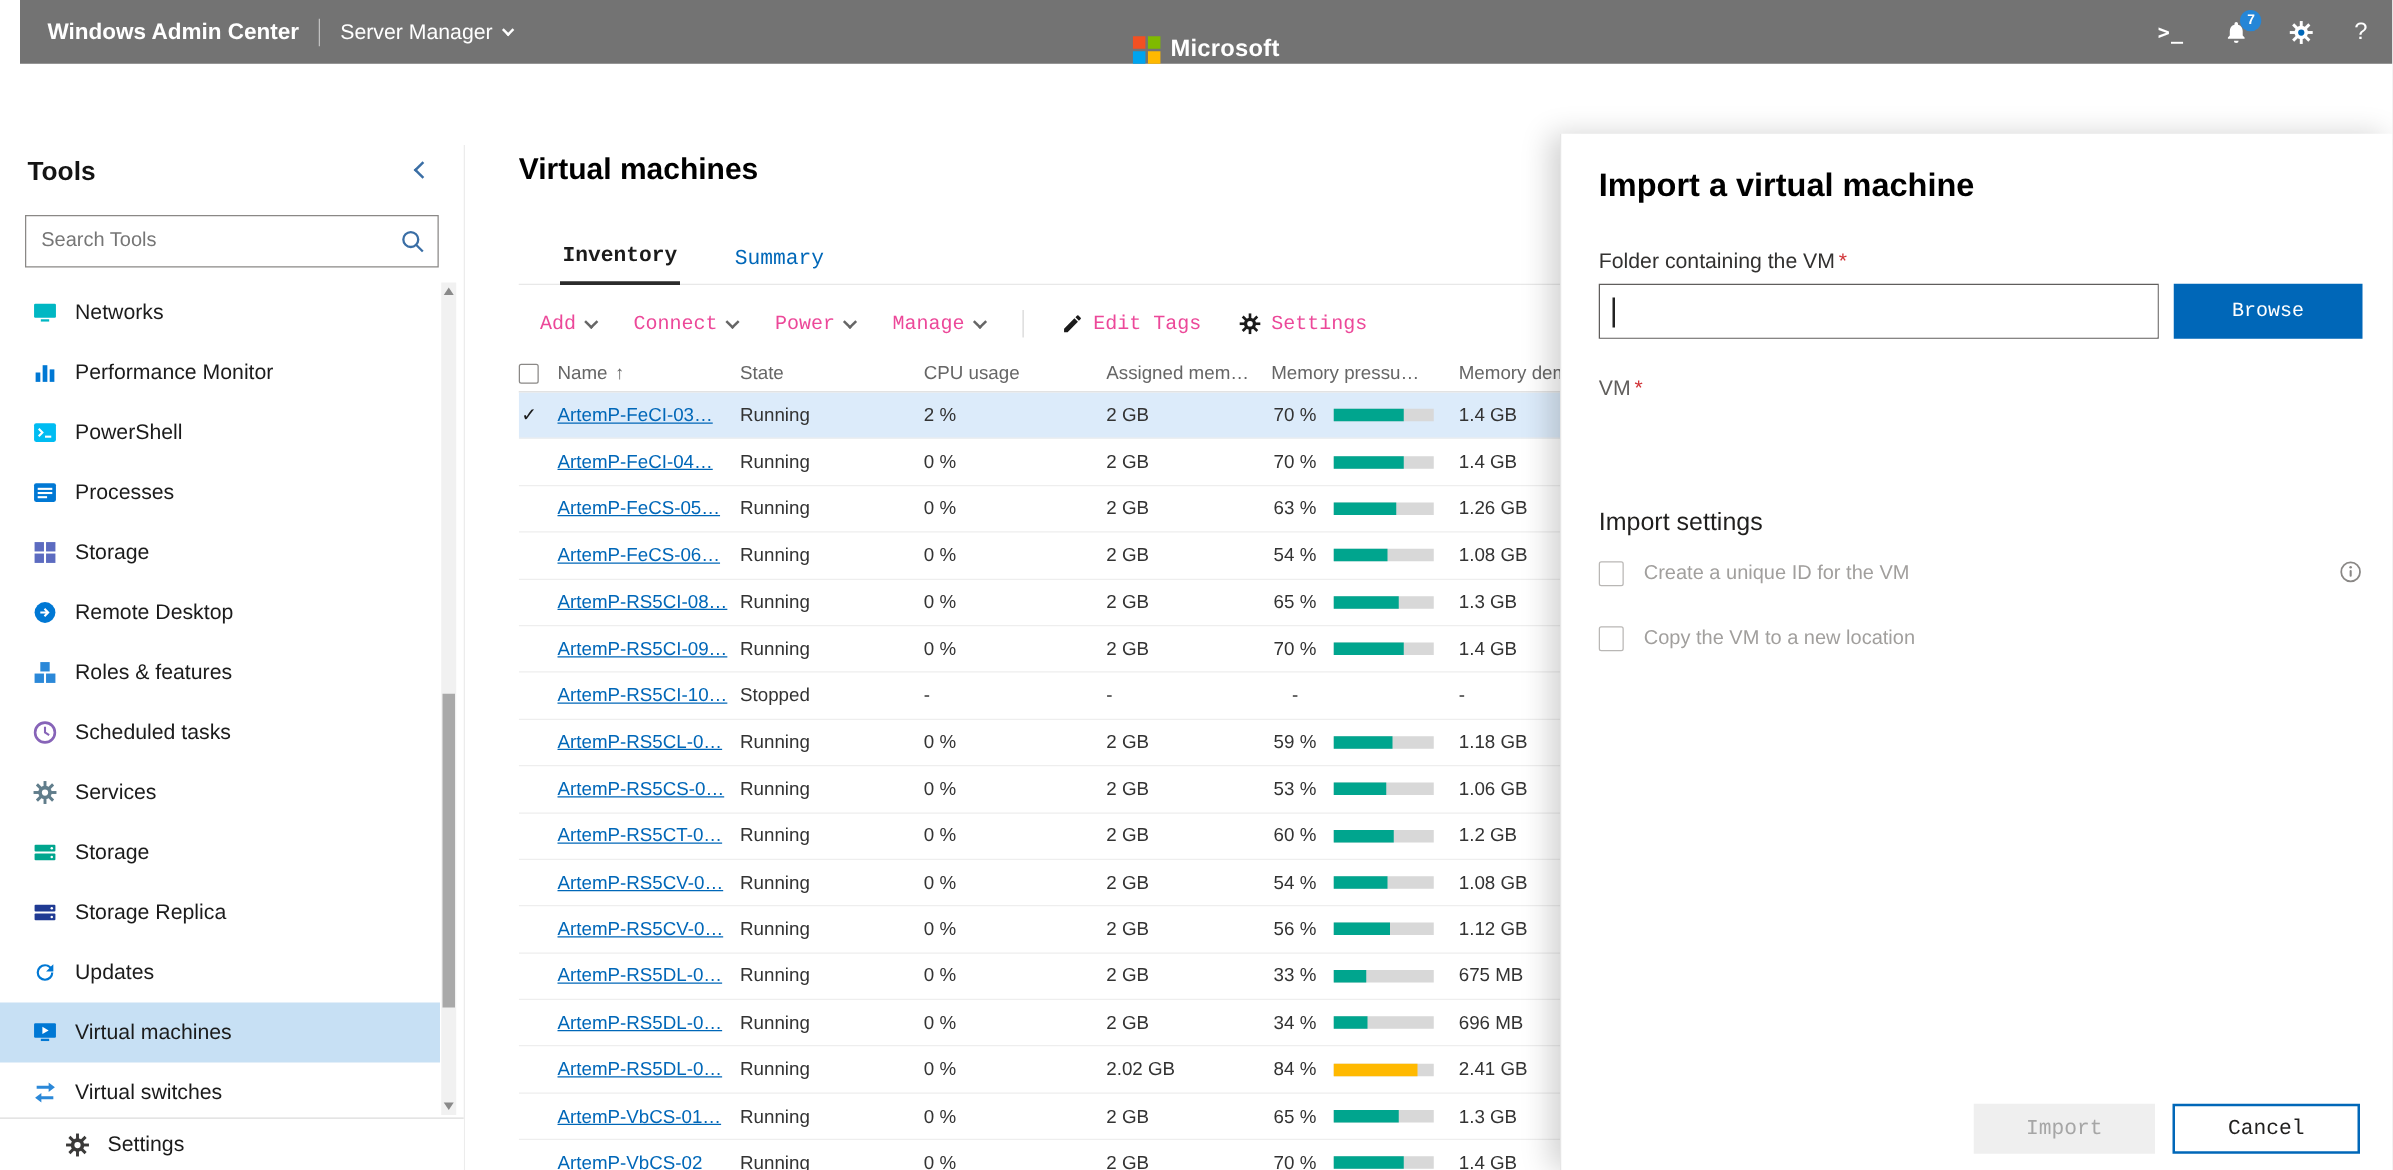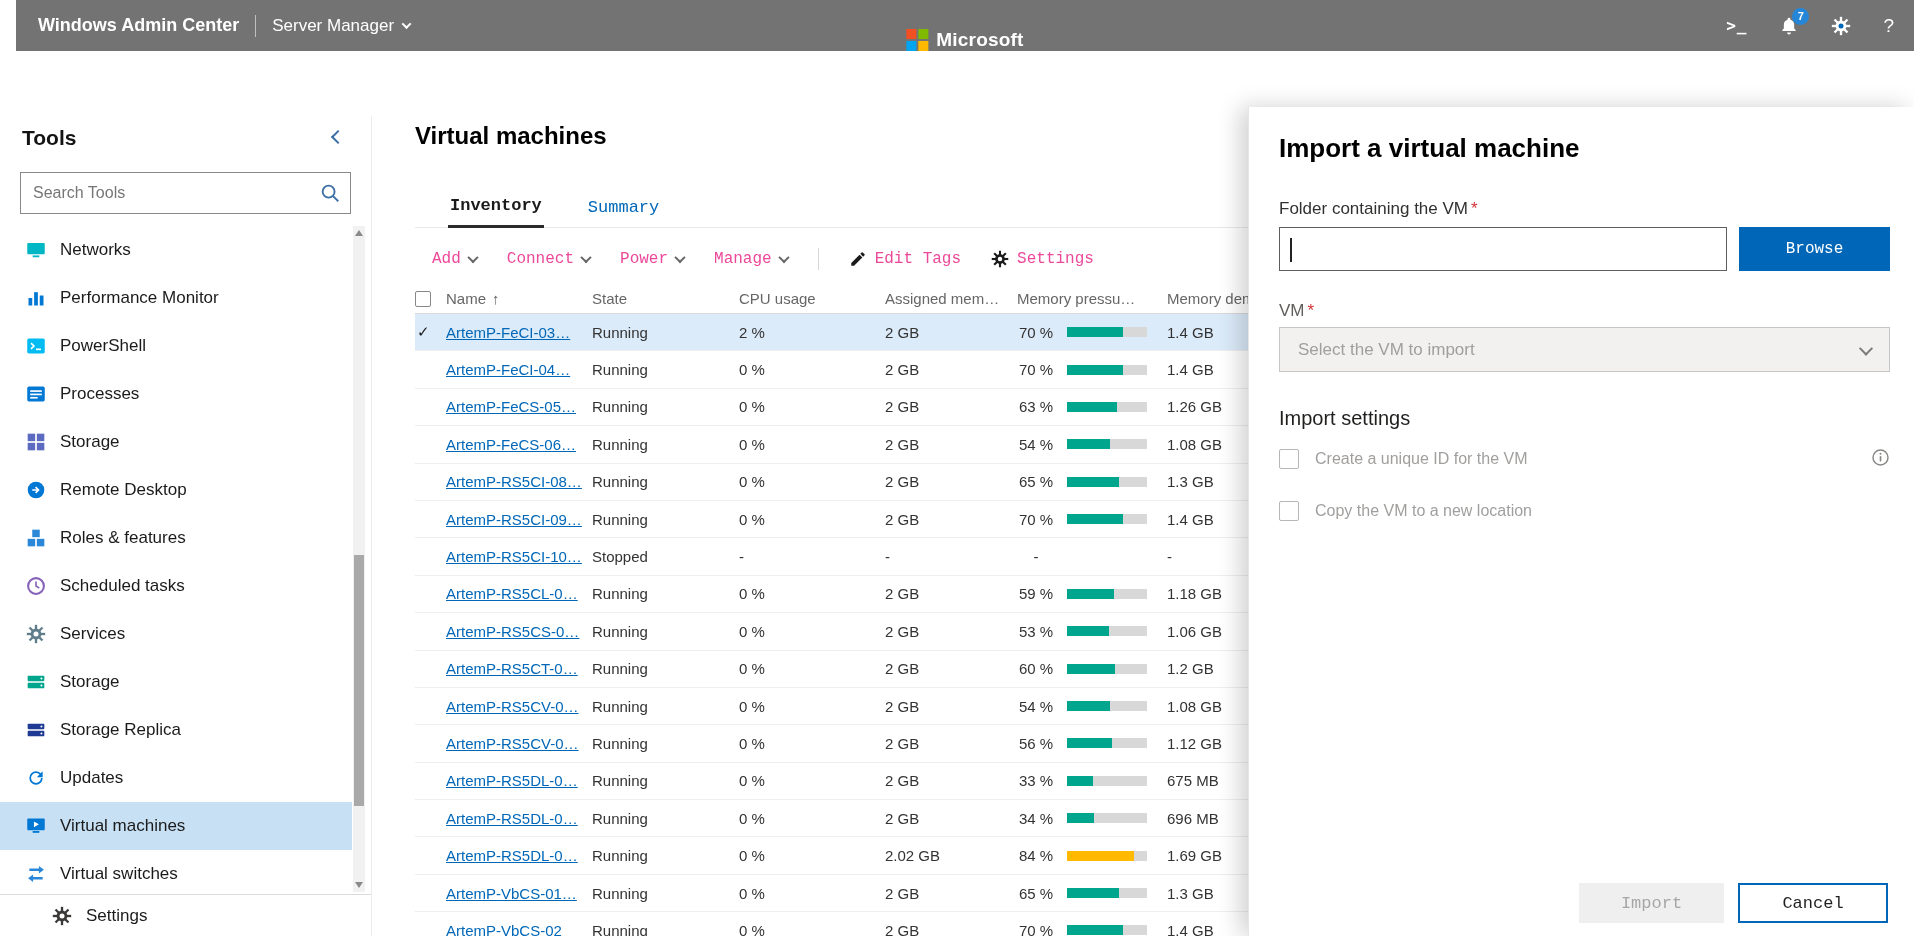--- a/index.html
+++ b/index.html
@@ -658,21 +658,21 @@
     <span class="c-name"><a href="#" class="vm-link">ArtemP-RS5DL-0…</a></span>
     <span class="c-state cell-state">Running</span>
     <span class="c-cpu cell-cpu">0 %</span>
     <span class="c-mem cell-mem">2.02 GB</span>
     <span class="c-press">
       <span class="press-pct">84 %</span>
       <span class="bar">
               <span class="fill" style="width: 84%; background: rgb(255, 185, 0);"></span>
             </span>
     </span>
-    <span class="c-demand cell-demand">1.69 GB</span>
+    <span class="c-demand cell-demand">2.41 GB</span>
   </div>
 
   <div class="vm-row">
     <span class="c-check">
             <span class="check-mark"></span>
           </span>
     <span class="c-name"><a href="#" class="vm-link">ArtemP-VbCS-01…</a></span>
     <span class="c-state cell-state">Running</span>
     <span class="c-cpu cell-cpu">0 %</span>
     <span class="c-mem cell-mem">2 GB</span>
@@ -712,24 +712,20 @@
     </div>
     <div class="folder-wrap">
       <input style="">
       <span class="caret"></span>
     </div>
     <button class="btn-browse">Browse</button>
 
     <div class="pnl-label lbl-vm">
       <span>VM</span><span class="req">*</span>
     </div>
-    <div class="vm-select">
-      <span>Select the VM to import</span>
-      <span class="chev big"></span>
-    </div>
 
     <div class="pnl-sub">Import settings</div>
 
     <div class="cb-row cb-row1">
       <span class="cb-box"></span>
       <span class="cb-label">Create a unique ID for the VM</span>
     </div>
     <svg class="info-ico">
         <use href="#i-info"></use>
       </svg>

